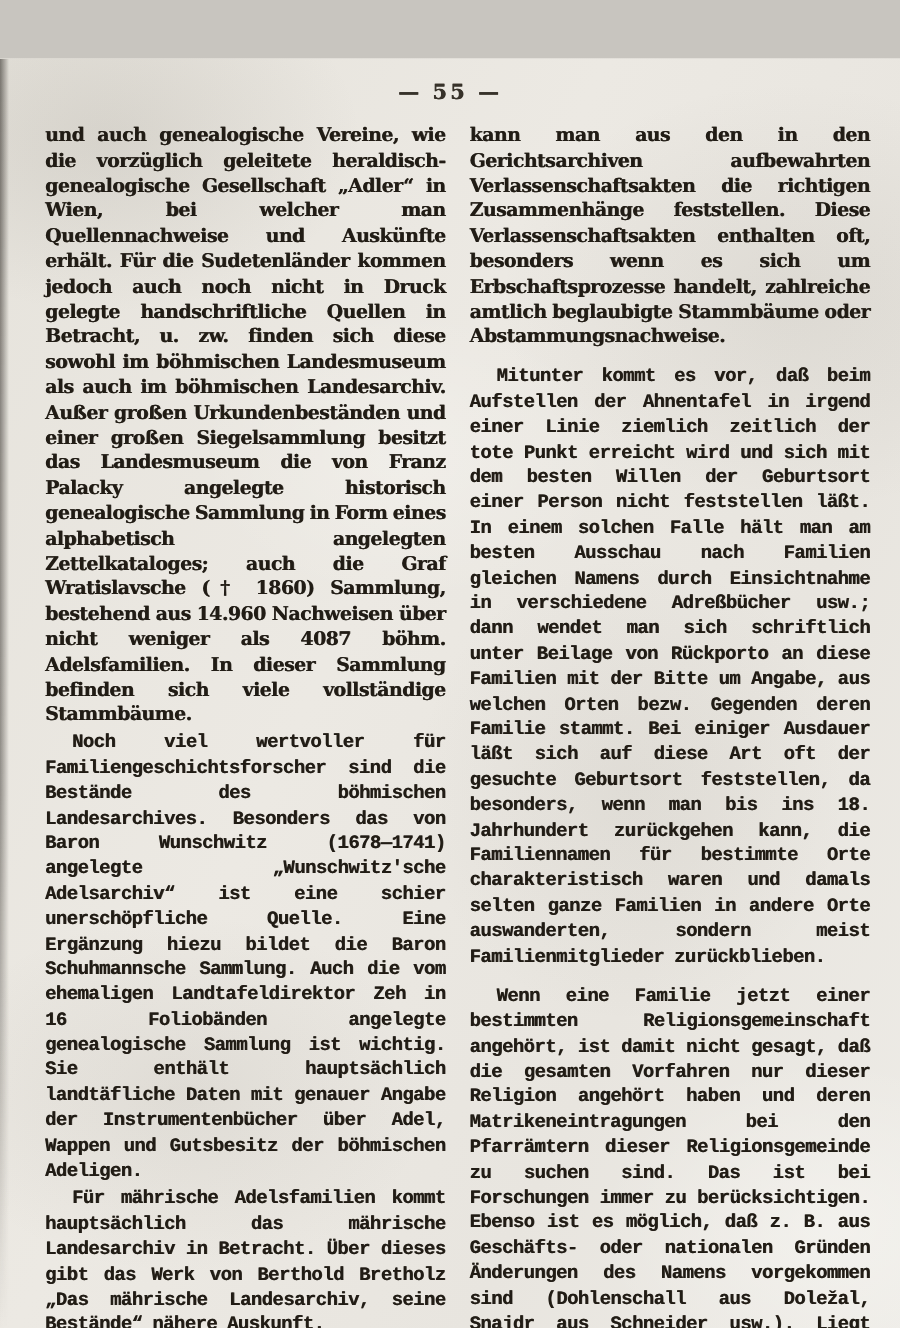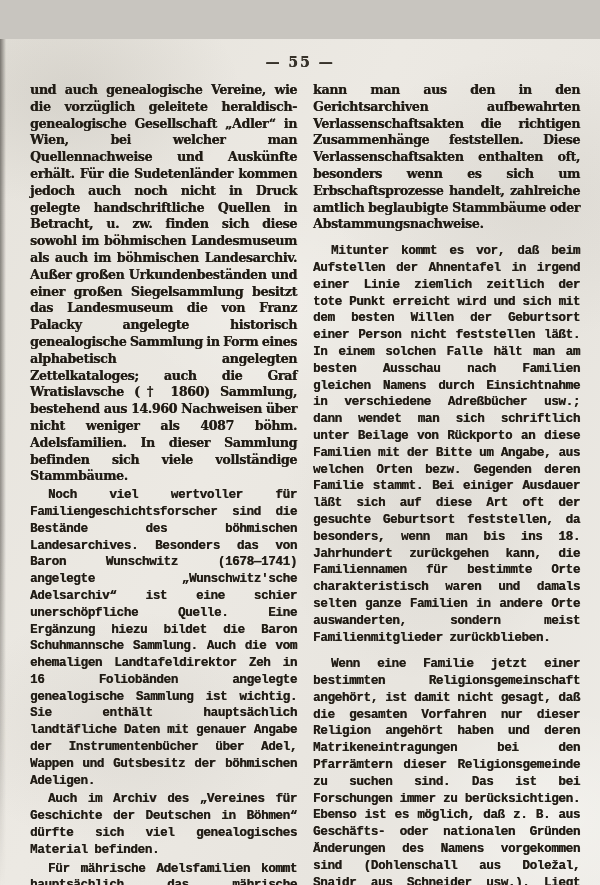--- a/index.html
+++ b/index.html
@@ -77,21 +77,20 @@
 <div class="page">
   <div class="scan-edge"></div>
 
   <div class="page-number">— 55 —</div>
 
   <div class="columns">
 
     <div class="column">
       <p class="continues">und auch genealogische Vereine, wie die vorzüglich geleitete heraldisch-genealogische Gesellschaft „Adler“ in Wien, bei welcher man Quellennachweise und Auskünfte erhält. Für die Sudetenländer kommen jedoch auch noch nicht in Druck gelegte handschriftliche Quellen in Betracht, u. zw. finden sich diese sowohl im böhmischen Landesmuseum als auch im böhmischen Landesarchiv. Außer großen Urkundenbeständen und einer großen Siegelsammlung besitzt das Landesmuseum die von Franz Palacky angelegte historisch genealogische Sammlung in Form eines alphabetisch angelegten Zettelkataloges; auch die Graf Wratislavsche († 1860) Sammlung, bestehend aus 14.960 Nachweisen über nicht weniger als 4087 böhm. Adelsfamilien. In dieser Sammlung befinden sich viele vollständige Stammbäume.</p>
       <p>Noch viel wertvoller für Familiengeschichtsforscher sind die Bestände des böhmischen Landesarchives. Besonders das von Baron Wunschwitz (1678—1741) angelegte „Wunschwitz'sche Adelsarchiv“ ist eine schier unerschöpfliche Quelle. Eine Ergänzung hiezu bildet die Baron Schuhmannsche Sammlung. Auch die vom ehemaligen Landtafeldirektor Zeh in 16 Foliobänden angelegte genealogische Sammlung ist wichtig. Sie enthält hauptsächlich landtäfliche Daten mit genauer Angabe der Instrumentenbücher über Adel, Wappen und Gutsbesitz der böhmischen Adeligen.</p>
-      <p>Auch im Archiv des „Vereines für Geschichte der Deutschen in Böhmen“ dürfte sich viel genealogisches Material befinden.</p>
       <p>Für mährische Adelsfamilien kommt hauptsächlich das mährische Landesarchiv in Betracht. Über dieses gibt das Werk von Berthold Bretholz „Das mährische Landesarchiv, seine Bestände“ nähere Auskunft.</p>
 
     </div>
 
     <div class="column">
       <p class="continues">kann man aus den in den Gerichtsarchiven aufbewahrten Verlassenschaftsakten die richtigen Zusammenhänge feststellen. Diese Verlassenschaftsakten enthalten oft, besonders wenn es sich um Erbschaftsprozesse handelt, zahlreiche amtlich beglaubigte Stammbäume oder Abstammungsnachweise.</p>
       <p class="gap-before">Mitunter kommt es vor, daß beim Aufstellen der Ahnentafel in irgend einer Linie ziemlich zeitlich der tote Punkt erreicht wird und sich mit dem besten Willen der Geburtsort einer Person nicht feststellen läßt. In einem solchen Falle hält man am besten Ausschau nach Familien gleichen Namens durch Einsichtnahme in verschiedene Adreßbücher usw.; dann wendet man sich schriftlich unter Beilage von Rückporto an diese Familien mit der Bitte um Angabe, aus welchen Orten bezw. Gegenden deren Familie stammt. Bei einiger Ausdauer läßt sich auf diese Art oft der gesuchte Geburtsort feststellen, da besonders, wenn man bis ins 18. Jahrhundert zurückgehen kann, die Familiennamen für bestimmte Orte charakteristisch waren und damals selten ganze Familien in andere Orte auswanderten, sondern meist Familienmitglieder zurückblieben.</p>
       <p class="gap-before">Wenn eine Familie jetzt einer bestimmten Religionsgemeinschaft angehört, ist damit nicht gesagt, daß die gesamten Vorfahren nur dieser Religion angehört haben und deren Matrikeneintragungen bei den Pfarrämtern dieser Religionsgemeinde zu suchen sind. Das ist bei Forschungen immer zu berücksichtigen. Ebenso ist es möglich, daß z. B. aus Geschäfts- oder nationalen Gründen Änderungen des Namens vorgekommen sind (Dohlenschall aus Doležal, Snajdr aus Schneider usw.). Liegt diese Vermutung vor, so kann man durch Nachforschung in dem Archive der zuständigen politischen Landesbehörde meist das Datum, die Gründe der Namensänderung und auch den früheren Familiennamen erfahren.</p>
     </div>
 

